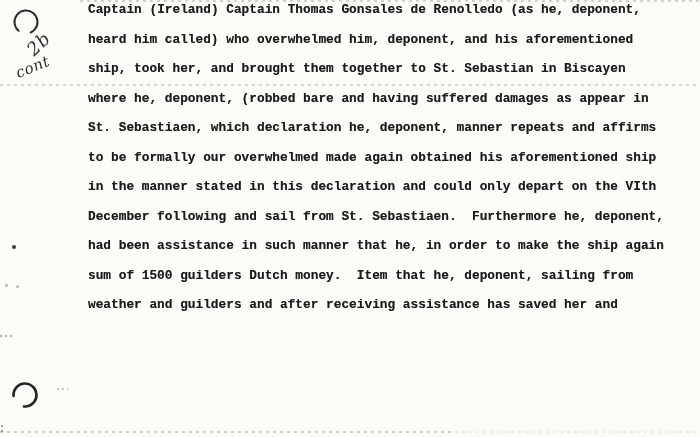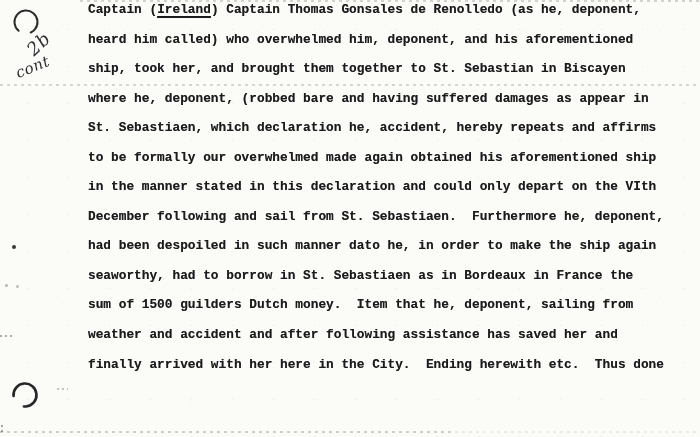--- a/index.html
+++ b/index.html
@@ -27,21 +27,20 @@
     width: 600px;
     line-height: 29.55px;
     font-family: "Liberation Mono", monospace;
     font-size: 12.8px;
     font-weight: 700;
     color: #1b1b1d;
     text-shadow: 0 0 0.5px rgba(27,27,29,0.55);
   }
   .line { white-space: pre; height: 29.55px; }
   .u {
-    text-decoration: underline;
     text-decoration-thickness: 1.5px;
     text-underline-offset: 3px;
   }
 
   
   .hand {
     position: absolute;
     font-family: "DejaVu Serif", serif;
     font-style: italic;
     color: #2d2d30;
@@ -109,24 +108,22 @@
   <div class="speck speck-b"></div>
   <div class="speck speck-c"></div>
   <div class="speck speck-d"></div>
   <div class="speck speck-e"></div>
 
   <div class="text-block">
     <div class="line"><span>Captain (</span><span class="u">Ireland</span><span>) Captain Thomas Gonsales de Renolledo (as he, deponent,</span></div>
     <div class="line">heard him called) who overwhelmed him, deponent, and his aforementioned</div>
     <div class="line">ship, took her, and brought them together to St. Sebastian in Biscayen</div>
     <div class="line">where he, deponent, (robbed bare and having suffered damages as appear in</div>
-    <div class="line">St. Sebastiaen, which declaration he, accident, hereby repeats and affirms</div>
+    <div class="line">St. Sebastiaen, which declaration he, deponent, manner repeats and affirms</div>
     <div class="line">to be formally our overwhelmed made again obtained his aforementioned ship</div>
     <div class="line">in the manner stated in this declaration and could only depart on the VIth</div>
     <div class="line">December following and sail from St. Sebastiaen.  Furthermore he, deponent,</div>
-    <div class="line">had been despoiled in such manner dato he, in order to make the ship again</div>
-    <div class="line">seaworthy, had to borrow in St. Sebastiaen as in Bordeaux in France the</div>
+    <div class="line">had been assistance in such manner that he, in order to make the ship again</div>
     <div class="line">sum of 1500 guilders Dutch money.  Item that he, deponent, sailing from</div>
-    <div class="line">weather and accident and after following assistance has saved her and</div>
-    <div class="line">finally arrived with her here in the City.  Ending herewith etc.  Thus done</div>
+    <div class="line">weather and guilders and after receiving assistance has saved her and</div>
   </div>
 
 </div>
 
 </body></html>

